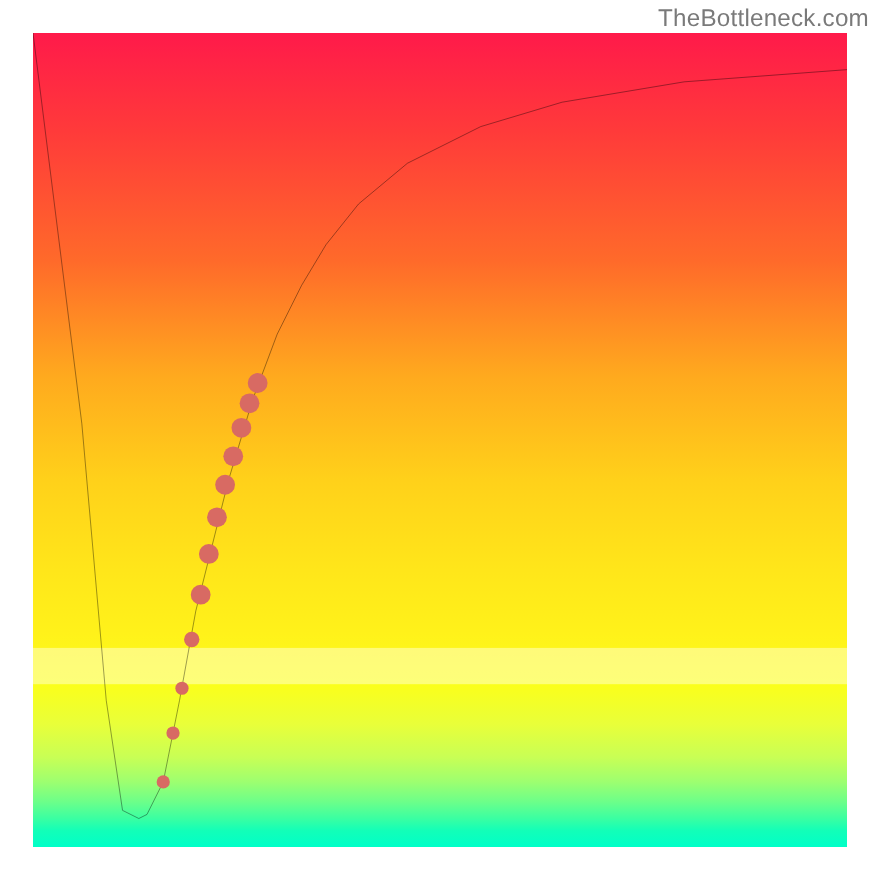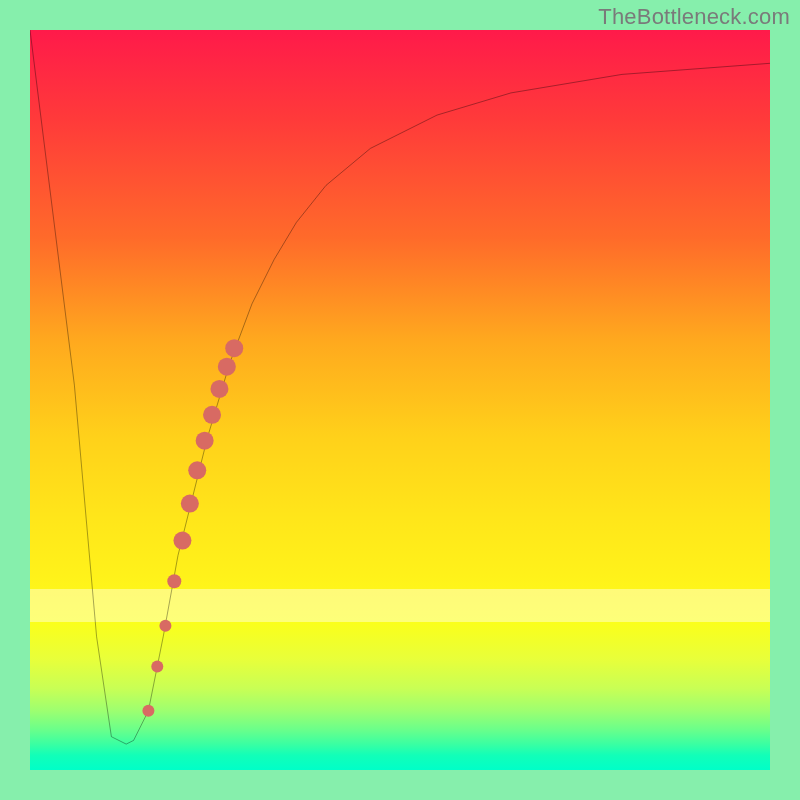--- a/index.html
+++ b/index.html
@@ -8,21 +8,21 @@
     width: 800px;
     height: 800px;
     overflow: hidden;
     background: #000;
     font-family: Arial, Helvetica, sans-serif;
   }
   .frame {
     position: relative;
     width: 800px;
     height: 800px;
-    background: #86efac;
+    background: #ffffff;
   }
   .plot {
     position: absolute;
     left: 30px;
     top: 30px;
     width: 740px;
     height: 740px;
     background: linear-gradient(to bottom,
       #ff1a4a 0%,
       #ff3a3a 12%,

